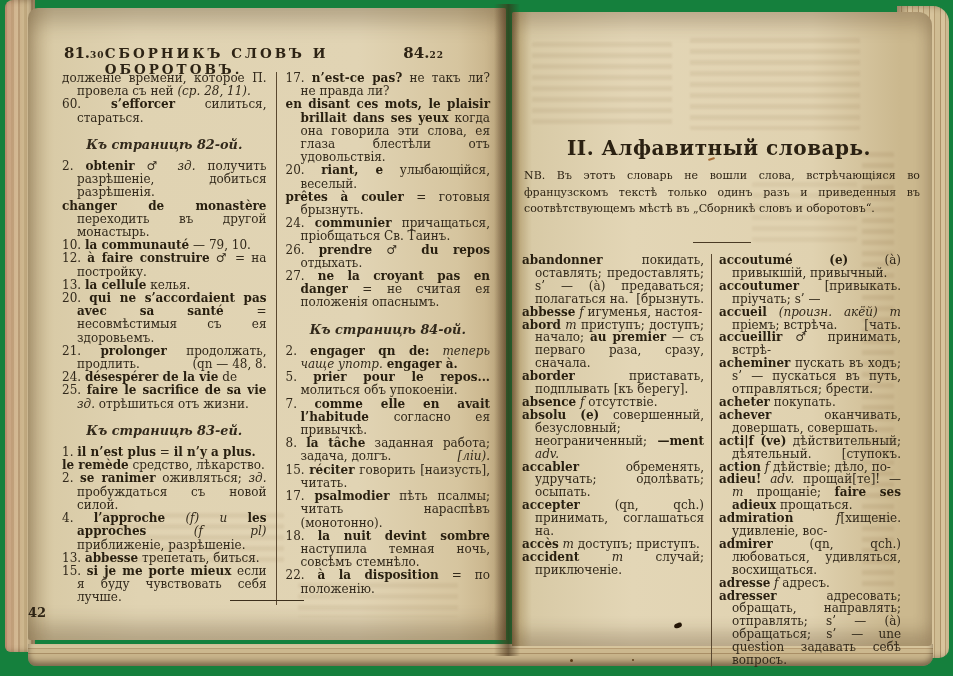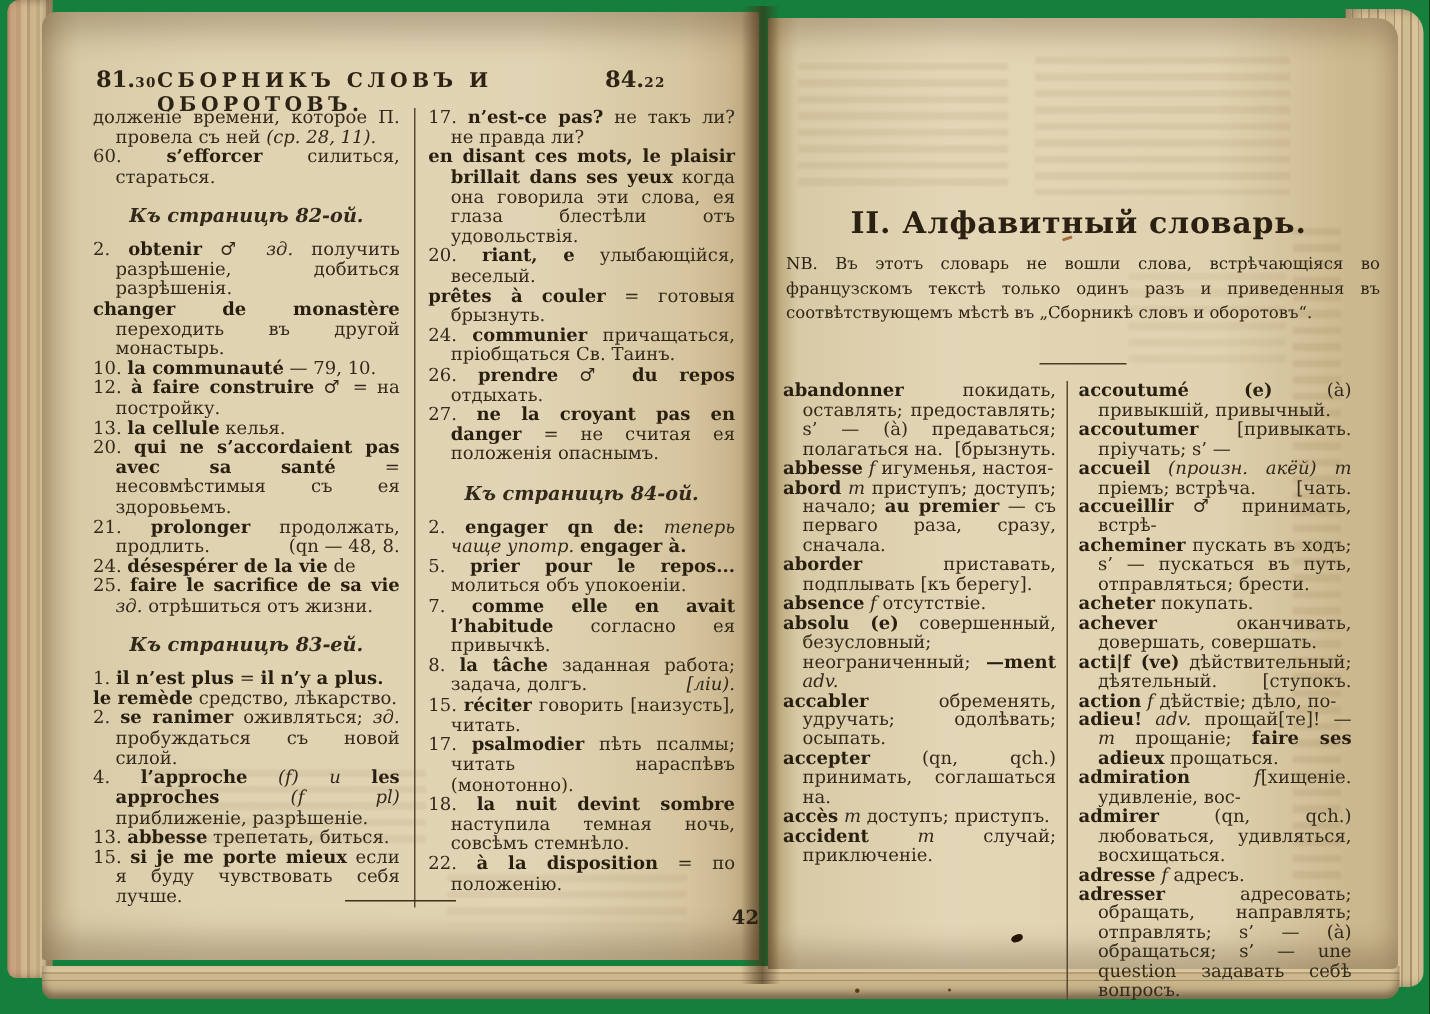--- a/index.html
+++ b/index.html
@@ -39,21 +39,21 @@
   .lp-cols{position:absolute;top:64px;left:34px;right:16px;z-index:2;display:flex;}
   .col{font-size:12px;line-height:13.2px;text-align:justify;}
   .lp-col1{width:206px;padding-right:9px;border-right:1px solid #5a4830;}
   .lp-col2{width:206px;padding-left:9px;}
   .entry{padding-left:15px;text-indent:-15px;margin:0;}
   .section-heading{text-align:center;font-style:italic;font-weight:bold;font-size:12.8px;
     margin:13px 0 9px;padding:0;text-indent:0;}
   .seg-b{font-weight:bold;color:#281f10;}
   .seg-i{font-style:italic;}
   .seg-r{float:right;text-indent:0;}
-  .lp-footer{position:absolute;left:0;right:0;bottom:20px;z-index:2;text-align:right;}
+  .lp-footer{position:absolute;left:0;right:0;bottom:20px;z-index:2;text-align:left;}
   .footer-rule{width:74px;margin:0 auto 4px;border-top:1.4px solid #3c2f1c;}
   .page-number{font-size:13px;font-weight:bold;color:#2d2314;}
   
   .rp-title{position:absolute;top:124px;left:0;right:6px;z-index:2;text-align:center;
     font-size:20px;font-weight:bold;letter-spacing:.5px;color:#2b2112;}
   .rp-nb{position:absolute;top:156px;left:12px;right:12px;z-index:2;font-size:11px;
     line-height:16.5px;text-align:justify;color:#2e2415;}
   .rp-rule{position:absolute;top:230px;left:50%;width:58px;margin-left:-29px;z-index:2;
     border-top:1.2px solid #4a3a24;}
   .rp-cols{position:absolute;top:242px;left:10px;right:8px;z-index:2;display:flex;}

